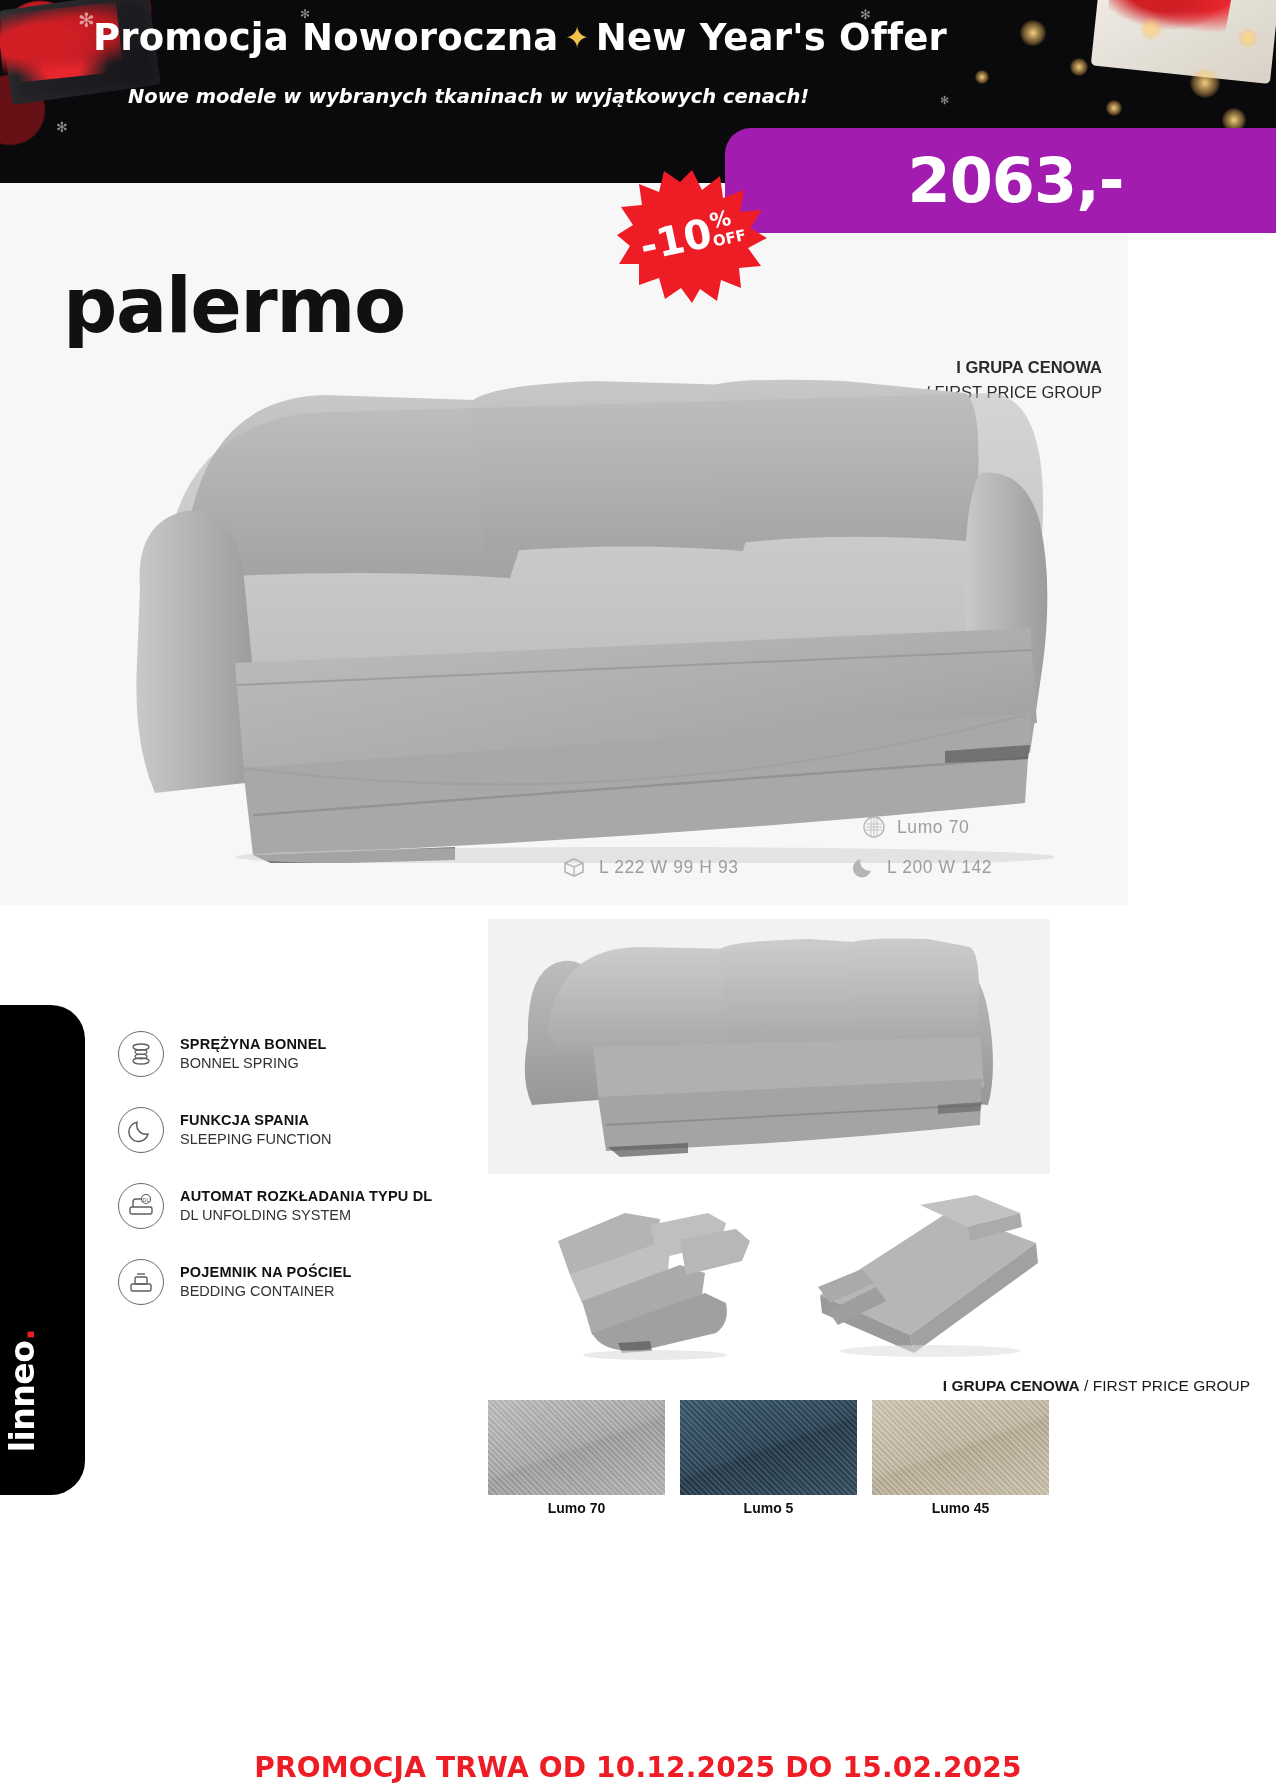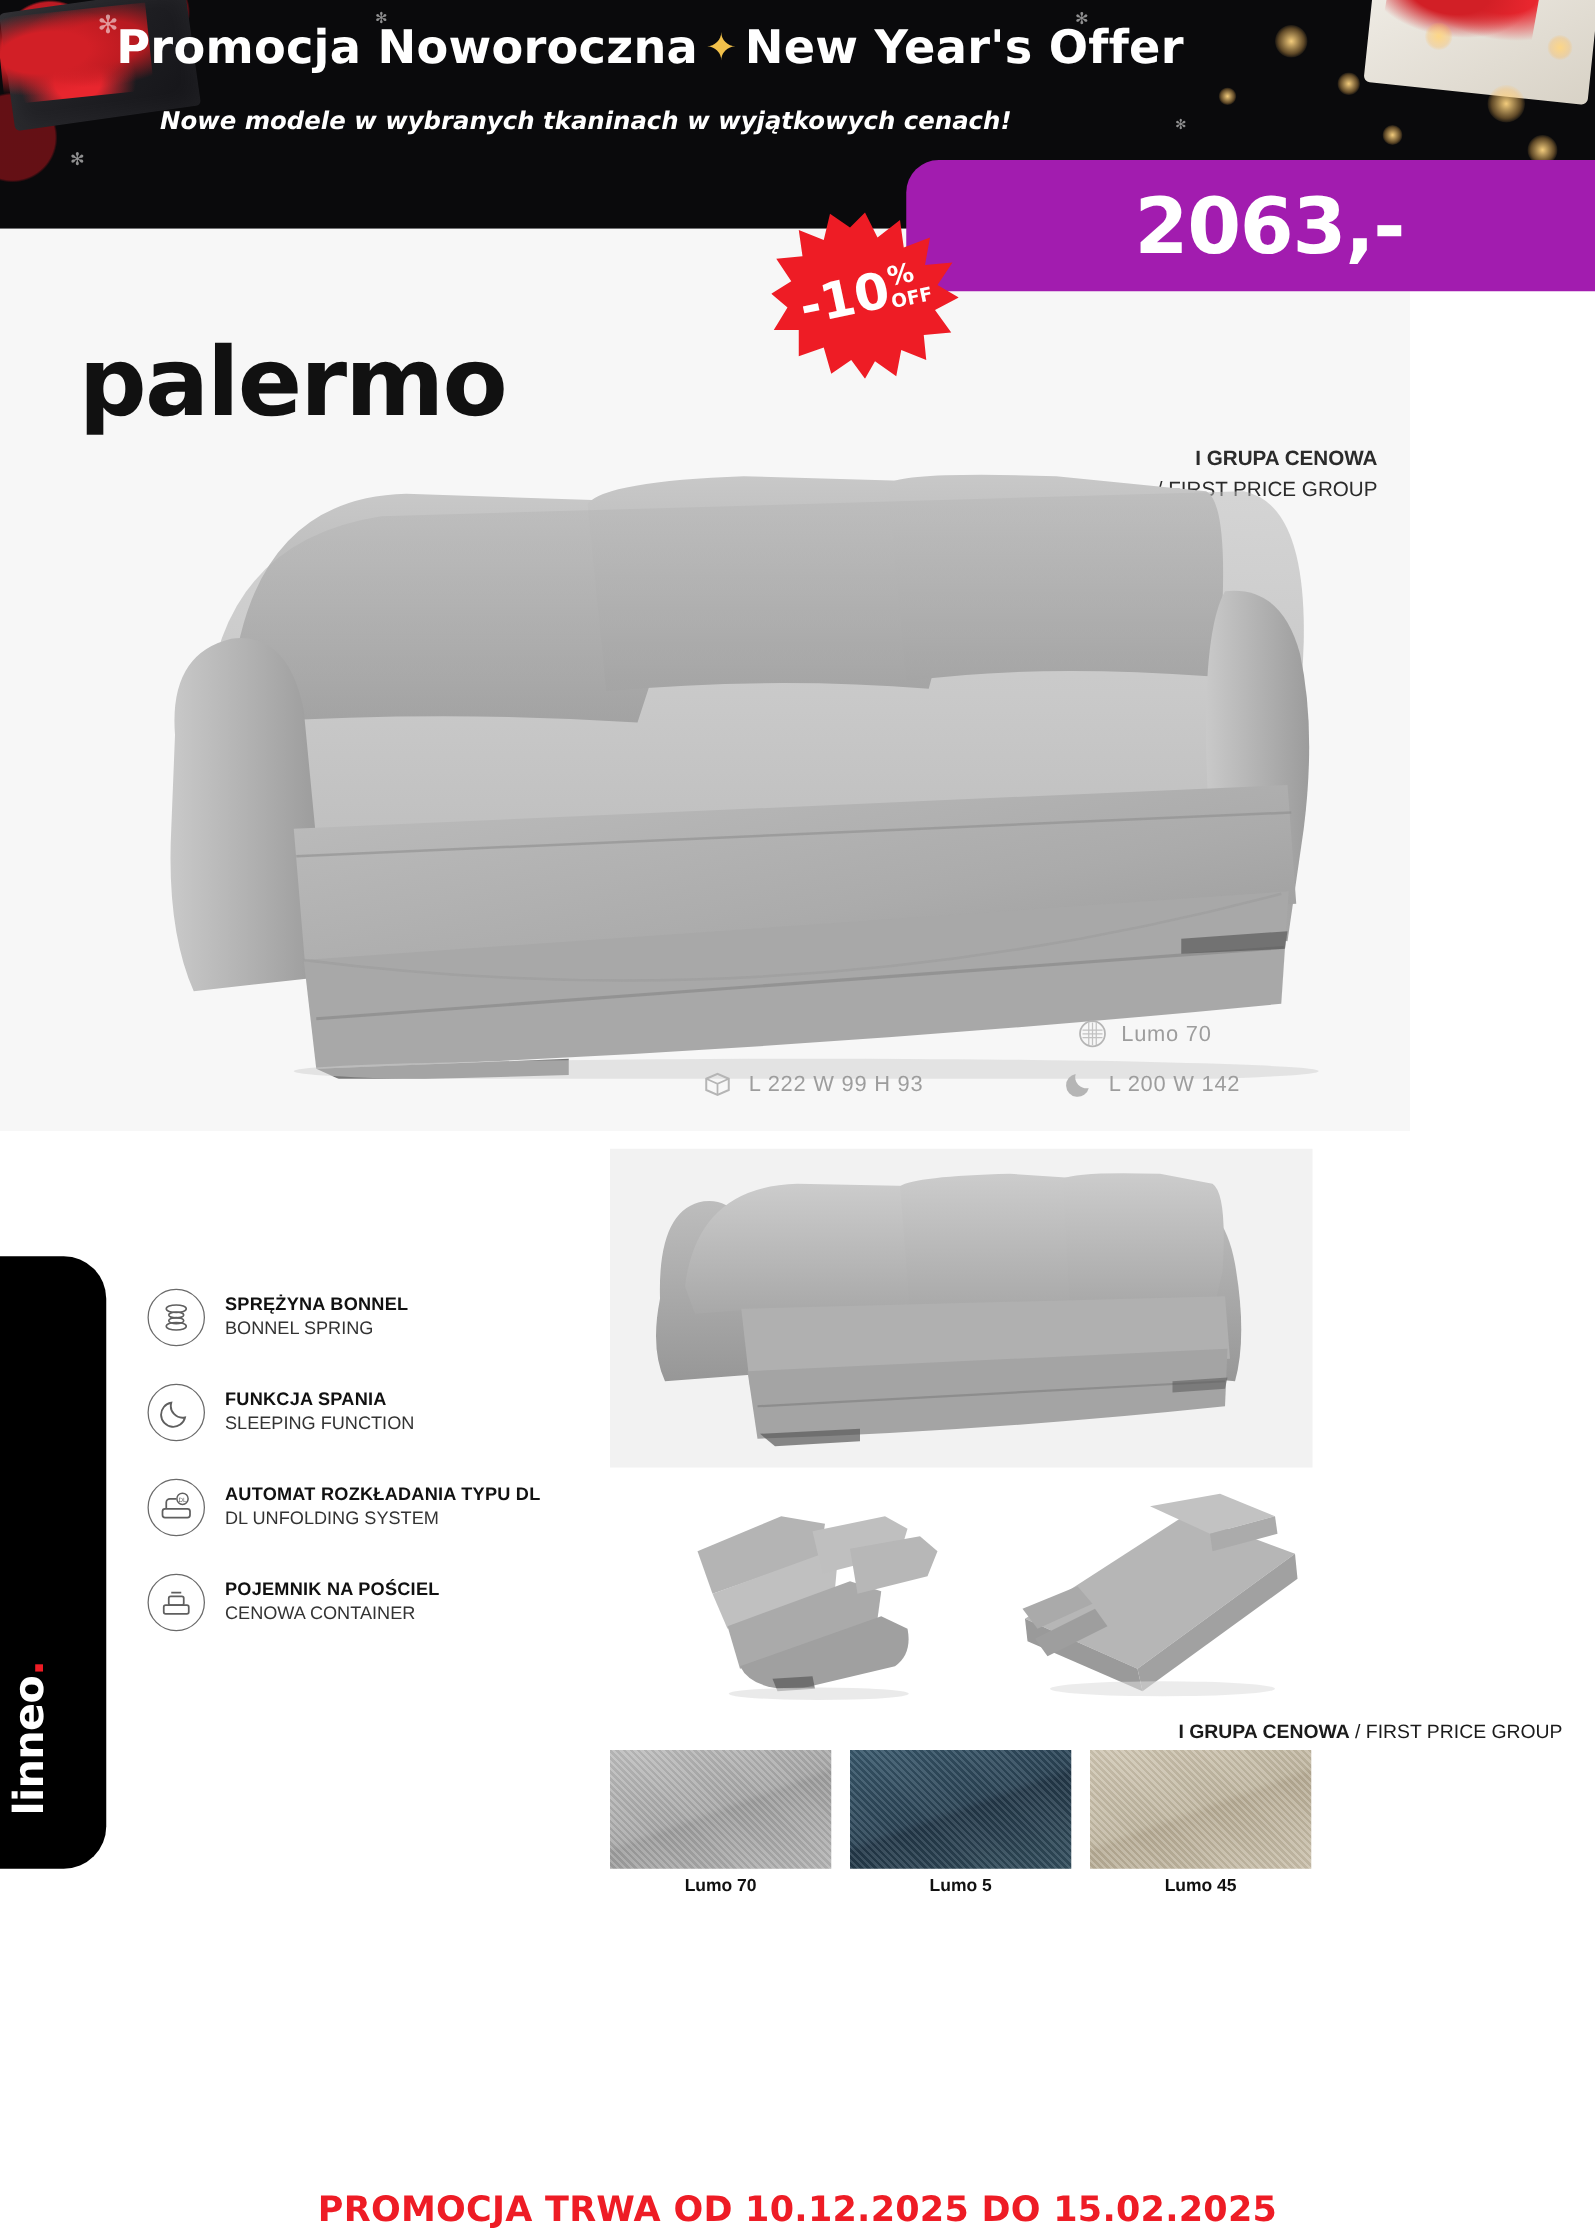--- a/index.html
+++ b/index.html
@@ -570,21 +570,21 @@
       <div class="feature">
         <div class="feature-icon">
           <svg width="28" height="28" viewBox="0 0 28 28">
             <rect x="4" y="16" width="20" height="7" rx="1.5" fill="none" stroke="#5f5f5f" stroke-width="1.4"></rect>
             <rect x="8" y="9" width="12" height="7" rx="1.5" fill="none" stroke="#5f5f5f" stroke-width="1.4"></rect>
             <path d="M10 6h8" stroke="#5f5f5f" stroke-width="1.4"></path>
           </svg>
         </div>
         <div class="feature-text">
           <div class="t1">POJEMNIK NA POŚCIEL</div>
-          <div class="t2">CENOWA CONTAINER</div>
+          <div class="t2">BEDDING CONTAINER</div>
         </div>
       </div>
     </div>
 
     <div class="gal-main">
       <svg width="562" height="255" viewBox="0 0 562 255">
         <defs>
           <linearGradient id="g2Body" x1="0" y1="0" x2="0" y2="1">
             <stop offset="0%" stop-color="#bdbdbd"></stop>
             <stop offset="100%" stop-color="#979797"></stop>

